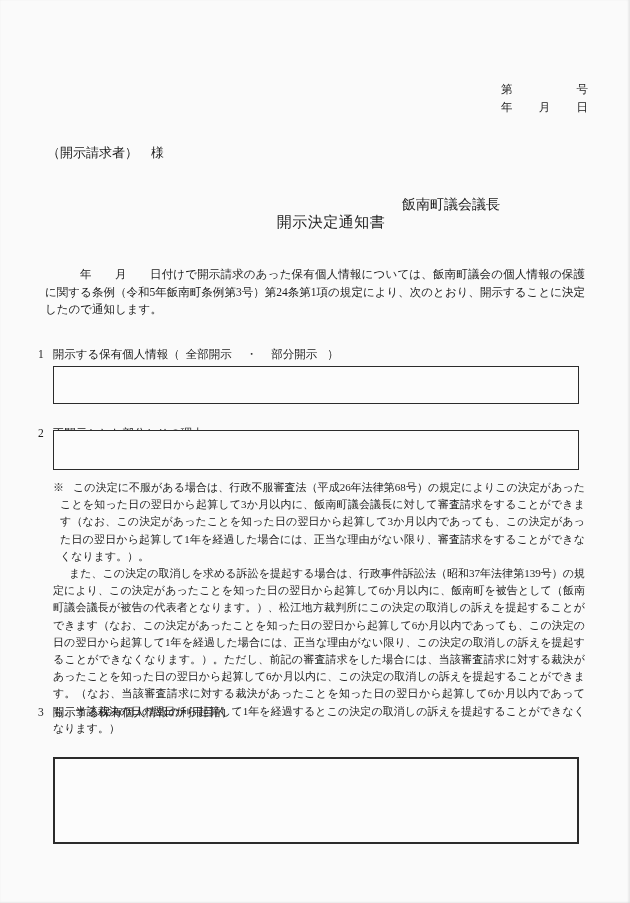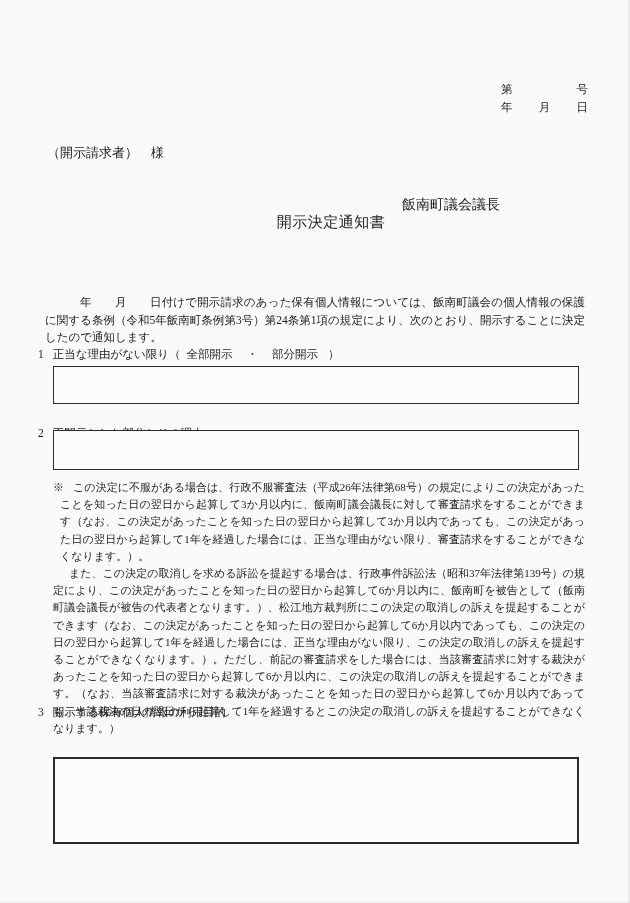--- a/index.html
+++ b/index.html
@@ -36,21 +36,20 @@
     font-size:14px; white-space:nowrap;margin-top:32px;
   }
   .doc-title {
     position:absolute; left:0; top:213px; width:630px;
     text-align:center; font-size:15px; letter-spacing:0.5px;padding-left:16px;
   }
   .body-paragraph {
     position:absolute; left:45px; top:266px; width:540px;
     font-size:11.5px; line-height:17.5px;
     text-align:justify;
-    margin-top:28px;
   }
   .section-label {
     position:absolute; left:38px;
     font-size:11.5px; white-space:nowrap;
   }
   .section-label .sec-no { margin-right:9px; }
   .sec1-label { top:347px; }
   .sec2-label { top:426px; }
   .sec3-label { top:705px; }
   .sec1-label .paren-open { margin-left:0; }
@@ -96,21 +95,21 @@
 
   <div class="addressee">（開示請求者）　様</div>
 
   <div class="sender">飯南町議会議長</div>
 
   <div class="doc-title">開示決定通知書</div>
 
   <div class="body-paragraph">　　　年　　月　　日付けで開示請求のあった保有個人情報については、飯南町議会の個人情報の保護に関する条例（令和5年飯南町条例第3号）第24条第1項の規定により、次のとおり、開示することに決定したので通知します。</div>
 
   <div class="section-label sec1-label">
-    <span class="sec-no">1</span><span>正当な理由がない限り</span><span class="paren-open">（</span><span class="opt-full">全部開示</span><span class="opt-sep">・</span><span>部分開示</span><span class="paren-close">）</span>
+    <span class="sec-no">1</span><span>開示する保有個人情報</span><span class="paren-open">（</span><span class="opt-full">全部開示</span><span class="opt-sep">・</span><span>部分開示</span><span class="paren-close">）</span>
   </div>
   <div class="fill-box box-1"></div>
 
   <div class="section-label sec2-label">
     <span class="sec-no">2</span><span>不開示とした部分とその理由</span>
   </div>
   <div class="fill-box box-2"></div>
 
   <div class="note-block">
     <p class="note-p1"><span class="note-marker">※</span><span>この決定に不服がある場合は、行政不服審査法（平成26年法律第68号）の規定によりこの決定があったことを知った日の翌日から起算して3か月以内に、飯南町議会議長に対して審査請求をすることができます（なお、この決定があったことを知った日の翌日から起算して3か月以内であっても、この決定があった日の翌日から起算して1年を経過した場合には、正当な理由がない限り、審査請求をすることができなくなります。）。</span></p>

